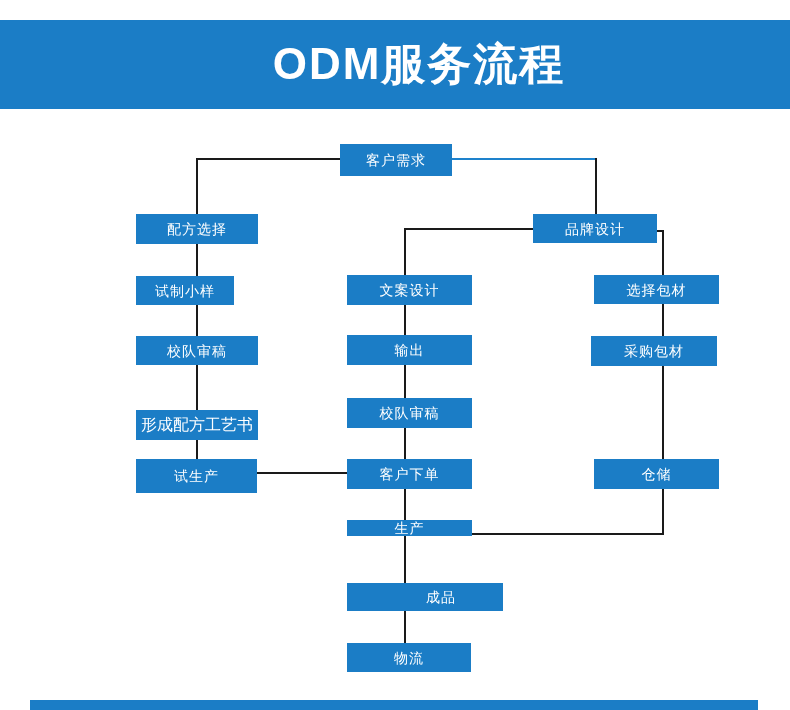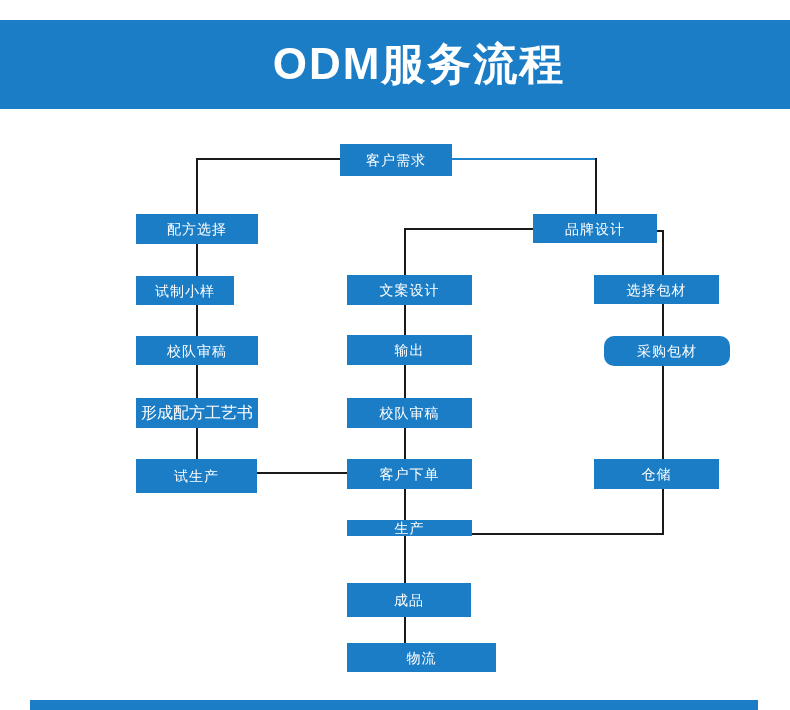--- a/index.html
+++ b/index.html
@@ -31,38 +31,38 @@
   .line.blue{background:var(--connector-blue,#1e82cc);}
   
   .node{
     position:absolute;z-index:2;
     background:var(--primary,#1b7dc6);
     color:#ffffff;
     display:flex;align-items:center;justify-content:center;
     font-size:14px;line-height:1;letter-spacing:1px;
     white-space:nowrap;
   }
-  .node.small{font-size:16px;letter-spacing:0;}
+  .node.small{font-size:16px;letter-spacing:0;margin-top:12px;}
   
   #n-customer_demand{left:340px;top:144px;width:112px;height:32px;}
   #n-formula_selection{left:136px;top:214px;width:122px;height:30px;}
   #n-trial_sample{left:136px;top:276px;width:98px;height:29px;}
   #n-customer_confirm{left:136px;top:336px;width:122px;height:29px;}
   #n-formula_process_book{left:136px;top:398px;width:122px;height:30px;}
   #n-trial_production{left:136px;top:459px;width:121px;height:34px;}
   #n-copy_design{left:347px;top:275px;width:125px;height:30px;}
   #n-output{left:347px;top:335px;width:125px;height:30px;}
   #n-proofreading{left:347px;top:398px;width:125px;height:30px;}
   #n-customer_order{left:347px;top:459px;width:125px;height:30px;}
   #n-production{left:347px;top:520px;width:125px;height:16px;}
-  #n-finished_product{left:347px;top:583px;width:124px;height:34px;}
-  #n-logistics{left:347px;top:643px;width:149px;height:29px;}
+  #n-finished_product{left:347px;top:583px;width:124px;height:28px;padding-left:32px;}
+  #n-logistics{left:347px;top:643px;width:124px;height:29px;}
   #n-brand_design{left:533px;top:214px;width:124px;height:29px;}
   #n-select_packaging{left:594px;top:275px;width:125px;height:29px;}
-  #n-purchase_packaging{left:604px;top:336px;width:126px;height:30px;border-radius:10px;}
+  #n-purchase_packaging{left:591px;top:336px;width:126px;height:30px;}
   #n-inspect_packaging{left:594px;top:399px;width:124px;height:29px;}
   #n-warehousing{left:594px;top:459px;width:125px;height:30px;}
 </style>
 </head>
 <body>
 
 <div id="canvas">
 
   <div id="header">
     <div class="title">ODM服务流程</div>

